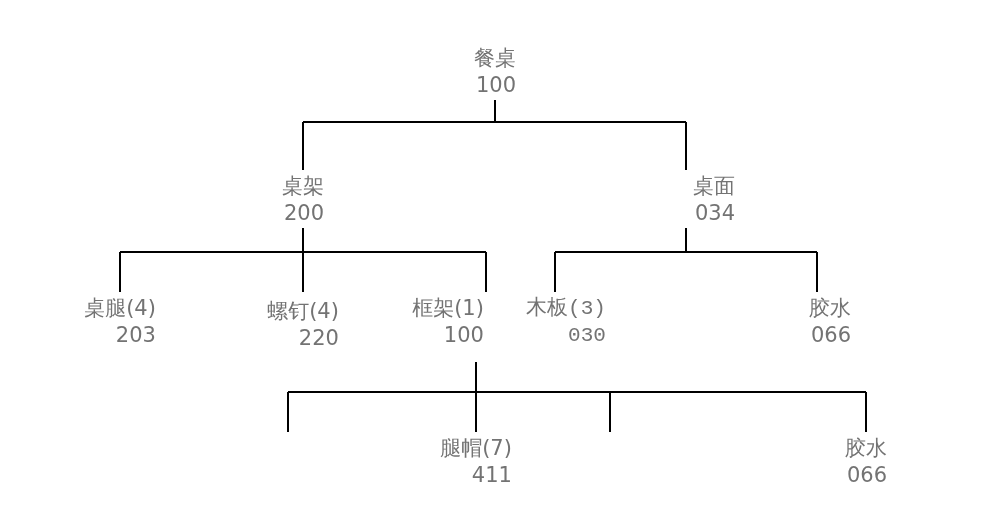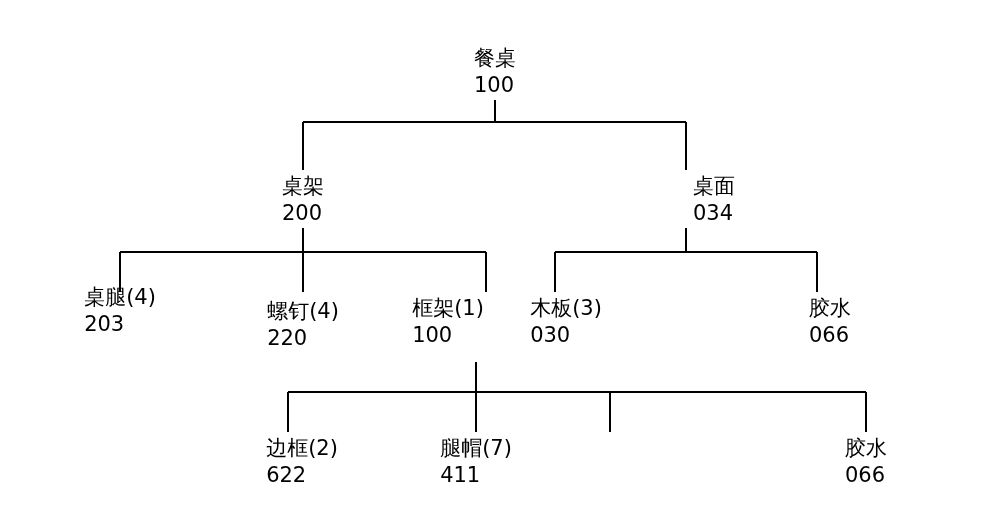--- a/index.html
+++ b/index.html
@@ -10,22 +10,22 @@
   #canvas {
     position: relative;
     width: 984px;
     height: 526px;
     background: #ffffff;
     font-family: "DejaVu Sans", "Liberation Sans", sans-serif;
     overflow: hidden;
   }
   .node {
     position: absolute;
-    text-align: left;
-    color: #000000;
+    text-align: right;
+    color: #737373;
     line-height: 1.30;
     white-space: nowrap;
     transform: translateX(-50%);
   }
   .node-label {
     font-size: 21px;
     display: block;
   }
   .node-code {
     font-size: 21px;
@@ -80,49 +80,45 @@
   <div class="node" style="left:303px; top:173px;">
     <span class="node-label">桌架</span>
     <span class="node-code">200</span>
   </div>
 
   <div class="node" style="left:714px; top:173px;">
     <span class="node-label">桌面</span>
     <span class="node-code">034</span>
   </div>
 
-  <div class="node" style="left:120px; top:284px;">
+  <div class="node" style="left:120px; top:295px;">
     <span class="node-label">桌腿(4)</span>
     <span class="node-code">203</span>
   </div>
 
   <div class="node" style="left:303px; top:298px;">
     <span class="node-label">螺钉(4)</span>
     <span class="node-code">220</span>
   </div>
 
   <div class="node" style="left:448px; top:295px;">
     <span class="node-label">框架(1)</span>
     <span class="node-code">100</span>
   </div>
 
-  <div class="node" style="left:566px; top:295px;">
+  <div class="node" style="left:566px; top:295px;font-family:Liberation Mono, monospace;">
     <span class="node-label">木板(3)</span>
     <span class="node-code">030</span>
   </div>
 
   <div class="node" style="left:830px; top:295px;">
     <span class="node-label">胶水</span>
     <span class="node-code">066</span>
   </div>
 
-  <div class="node" style="left:302px; top:435px;">
-    <span class="node-label">边框(2)</span>
-    <span class="node-code">622</span>
-  </div>
 
   <div class="node" style="left:476px; top:435px;">
     <span class="node-label">腿帽(7)</span>
     <span class="node-code">411</span>
   </div>
 
 
   <div class="node" style="left:866px; top:435px;">
     <span class="node-label">胶水</span>
     <span class="node-code">066</span>

